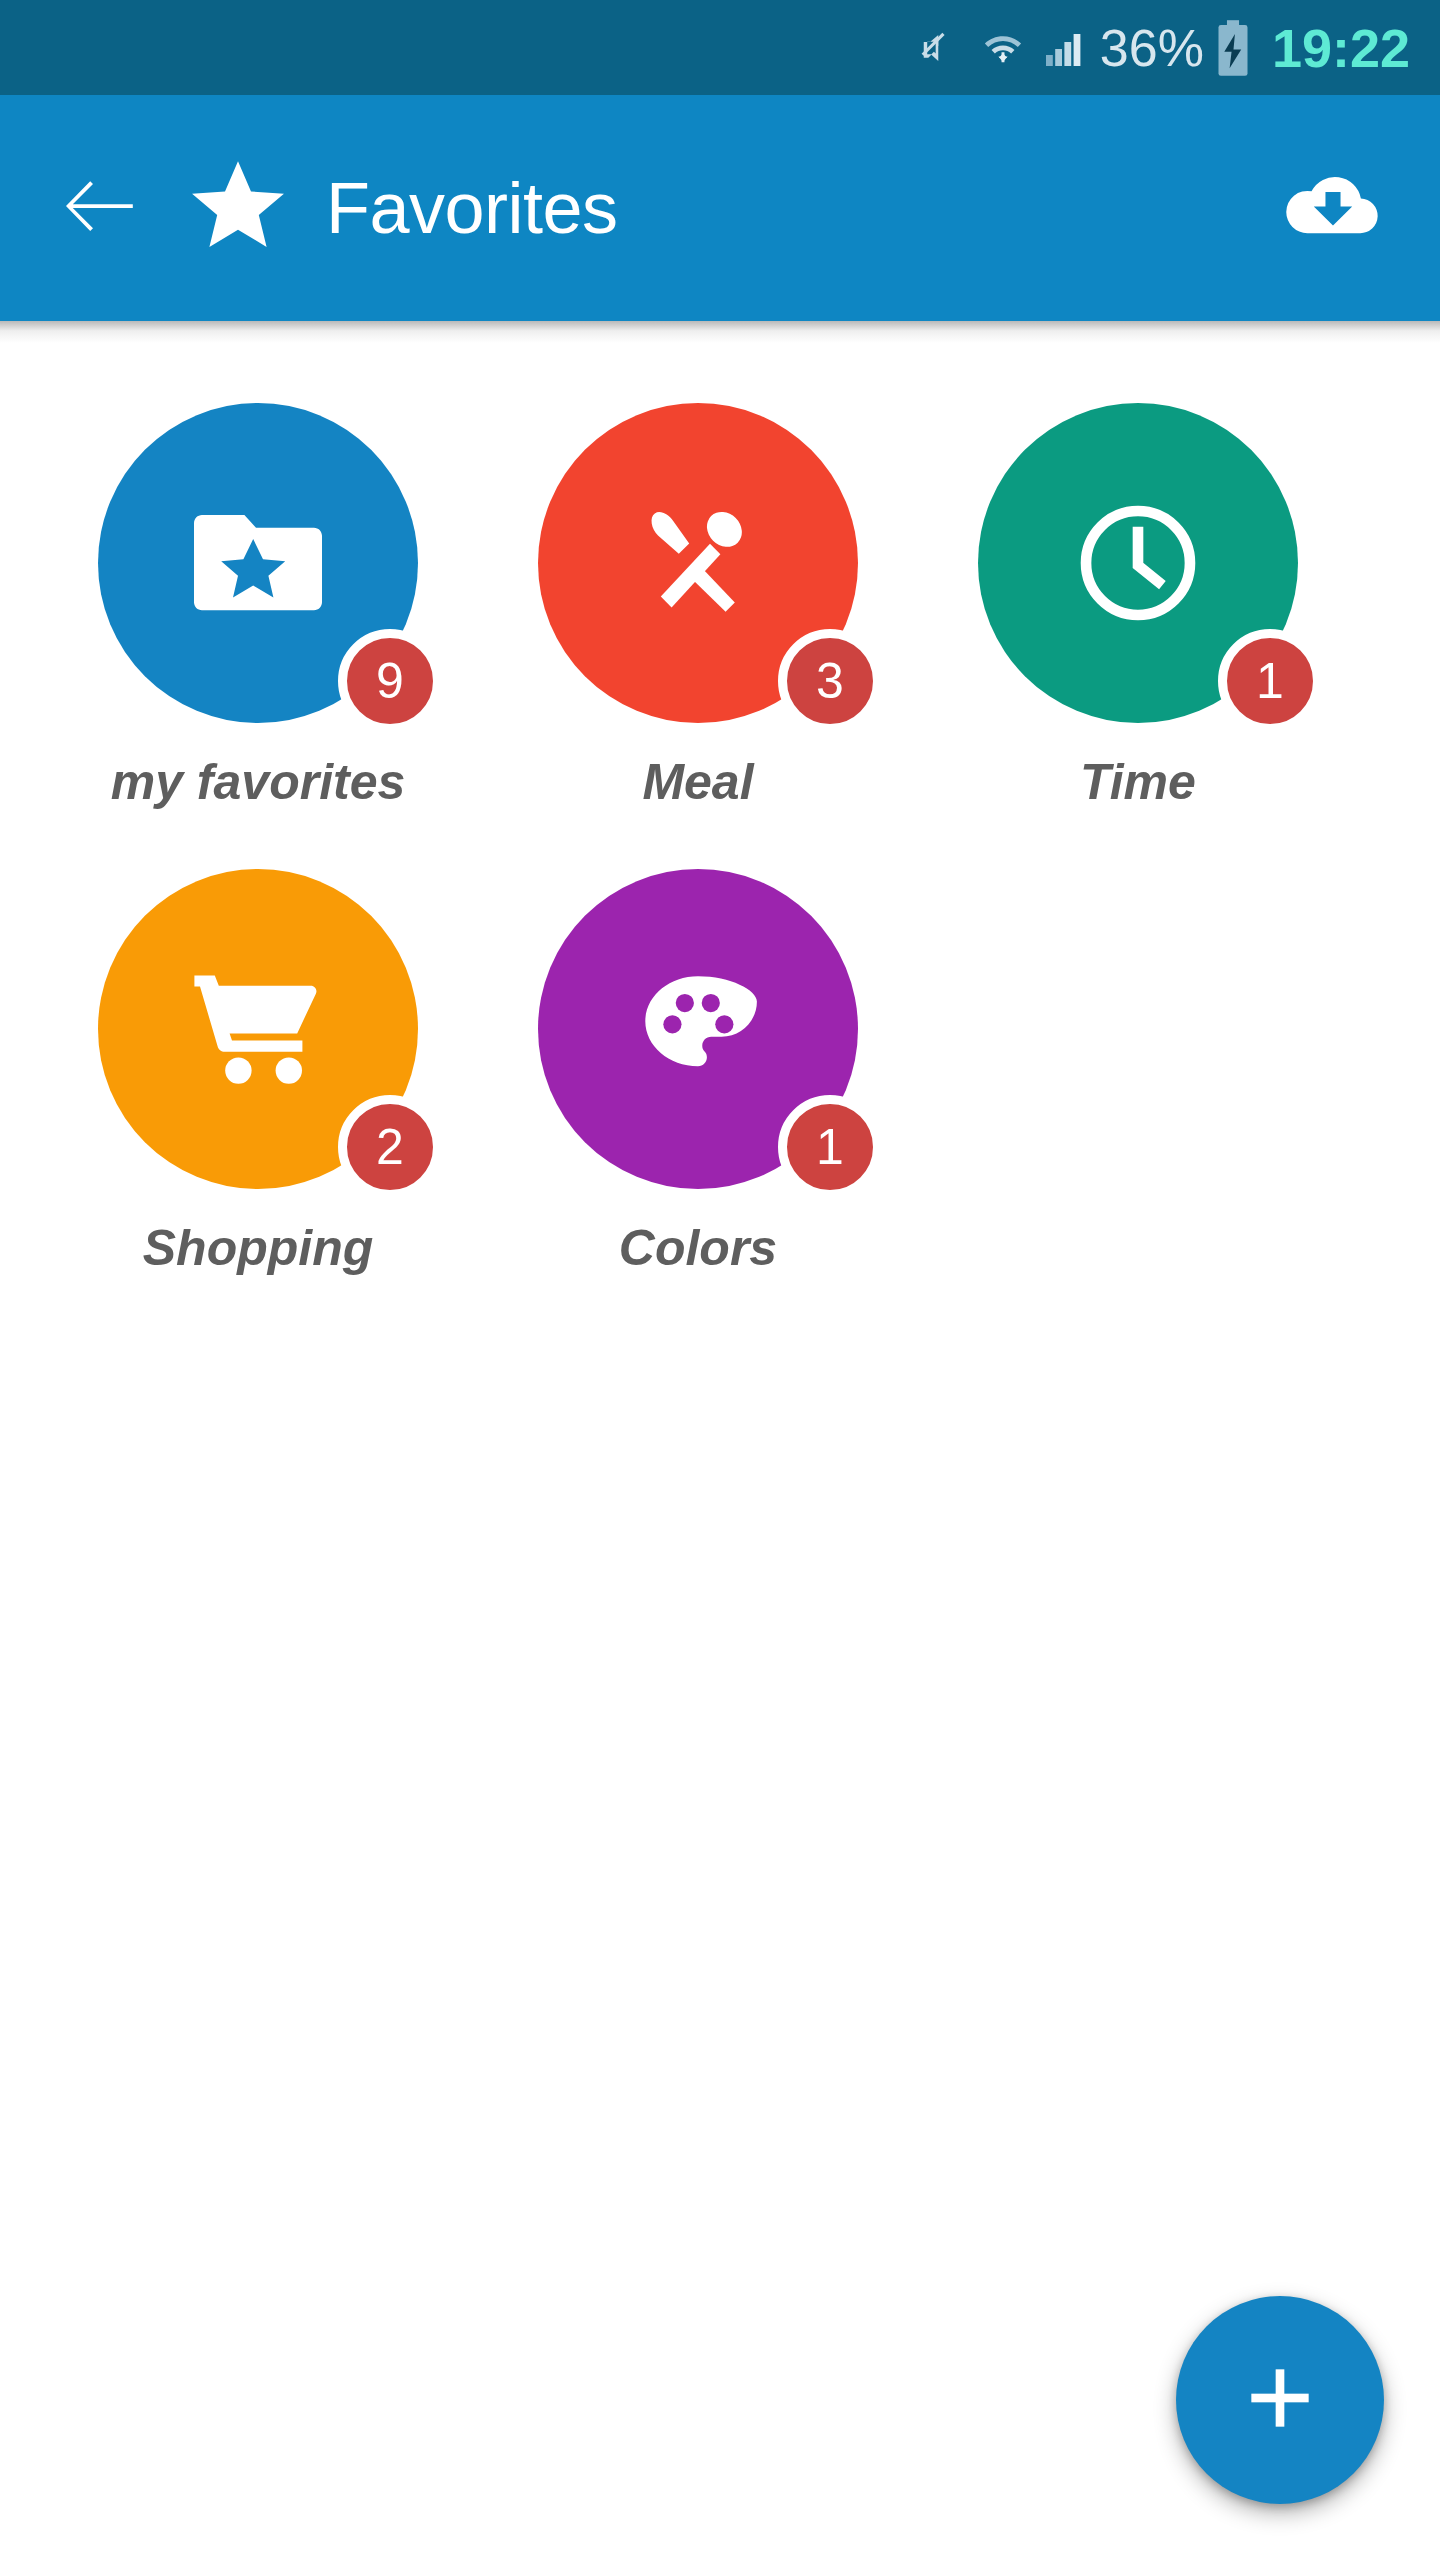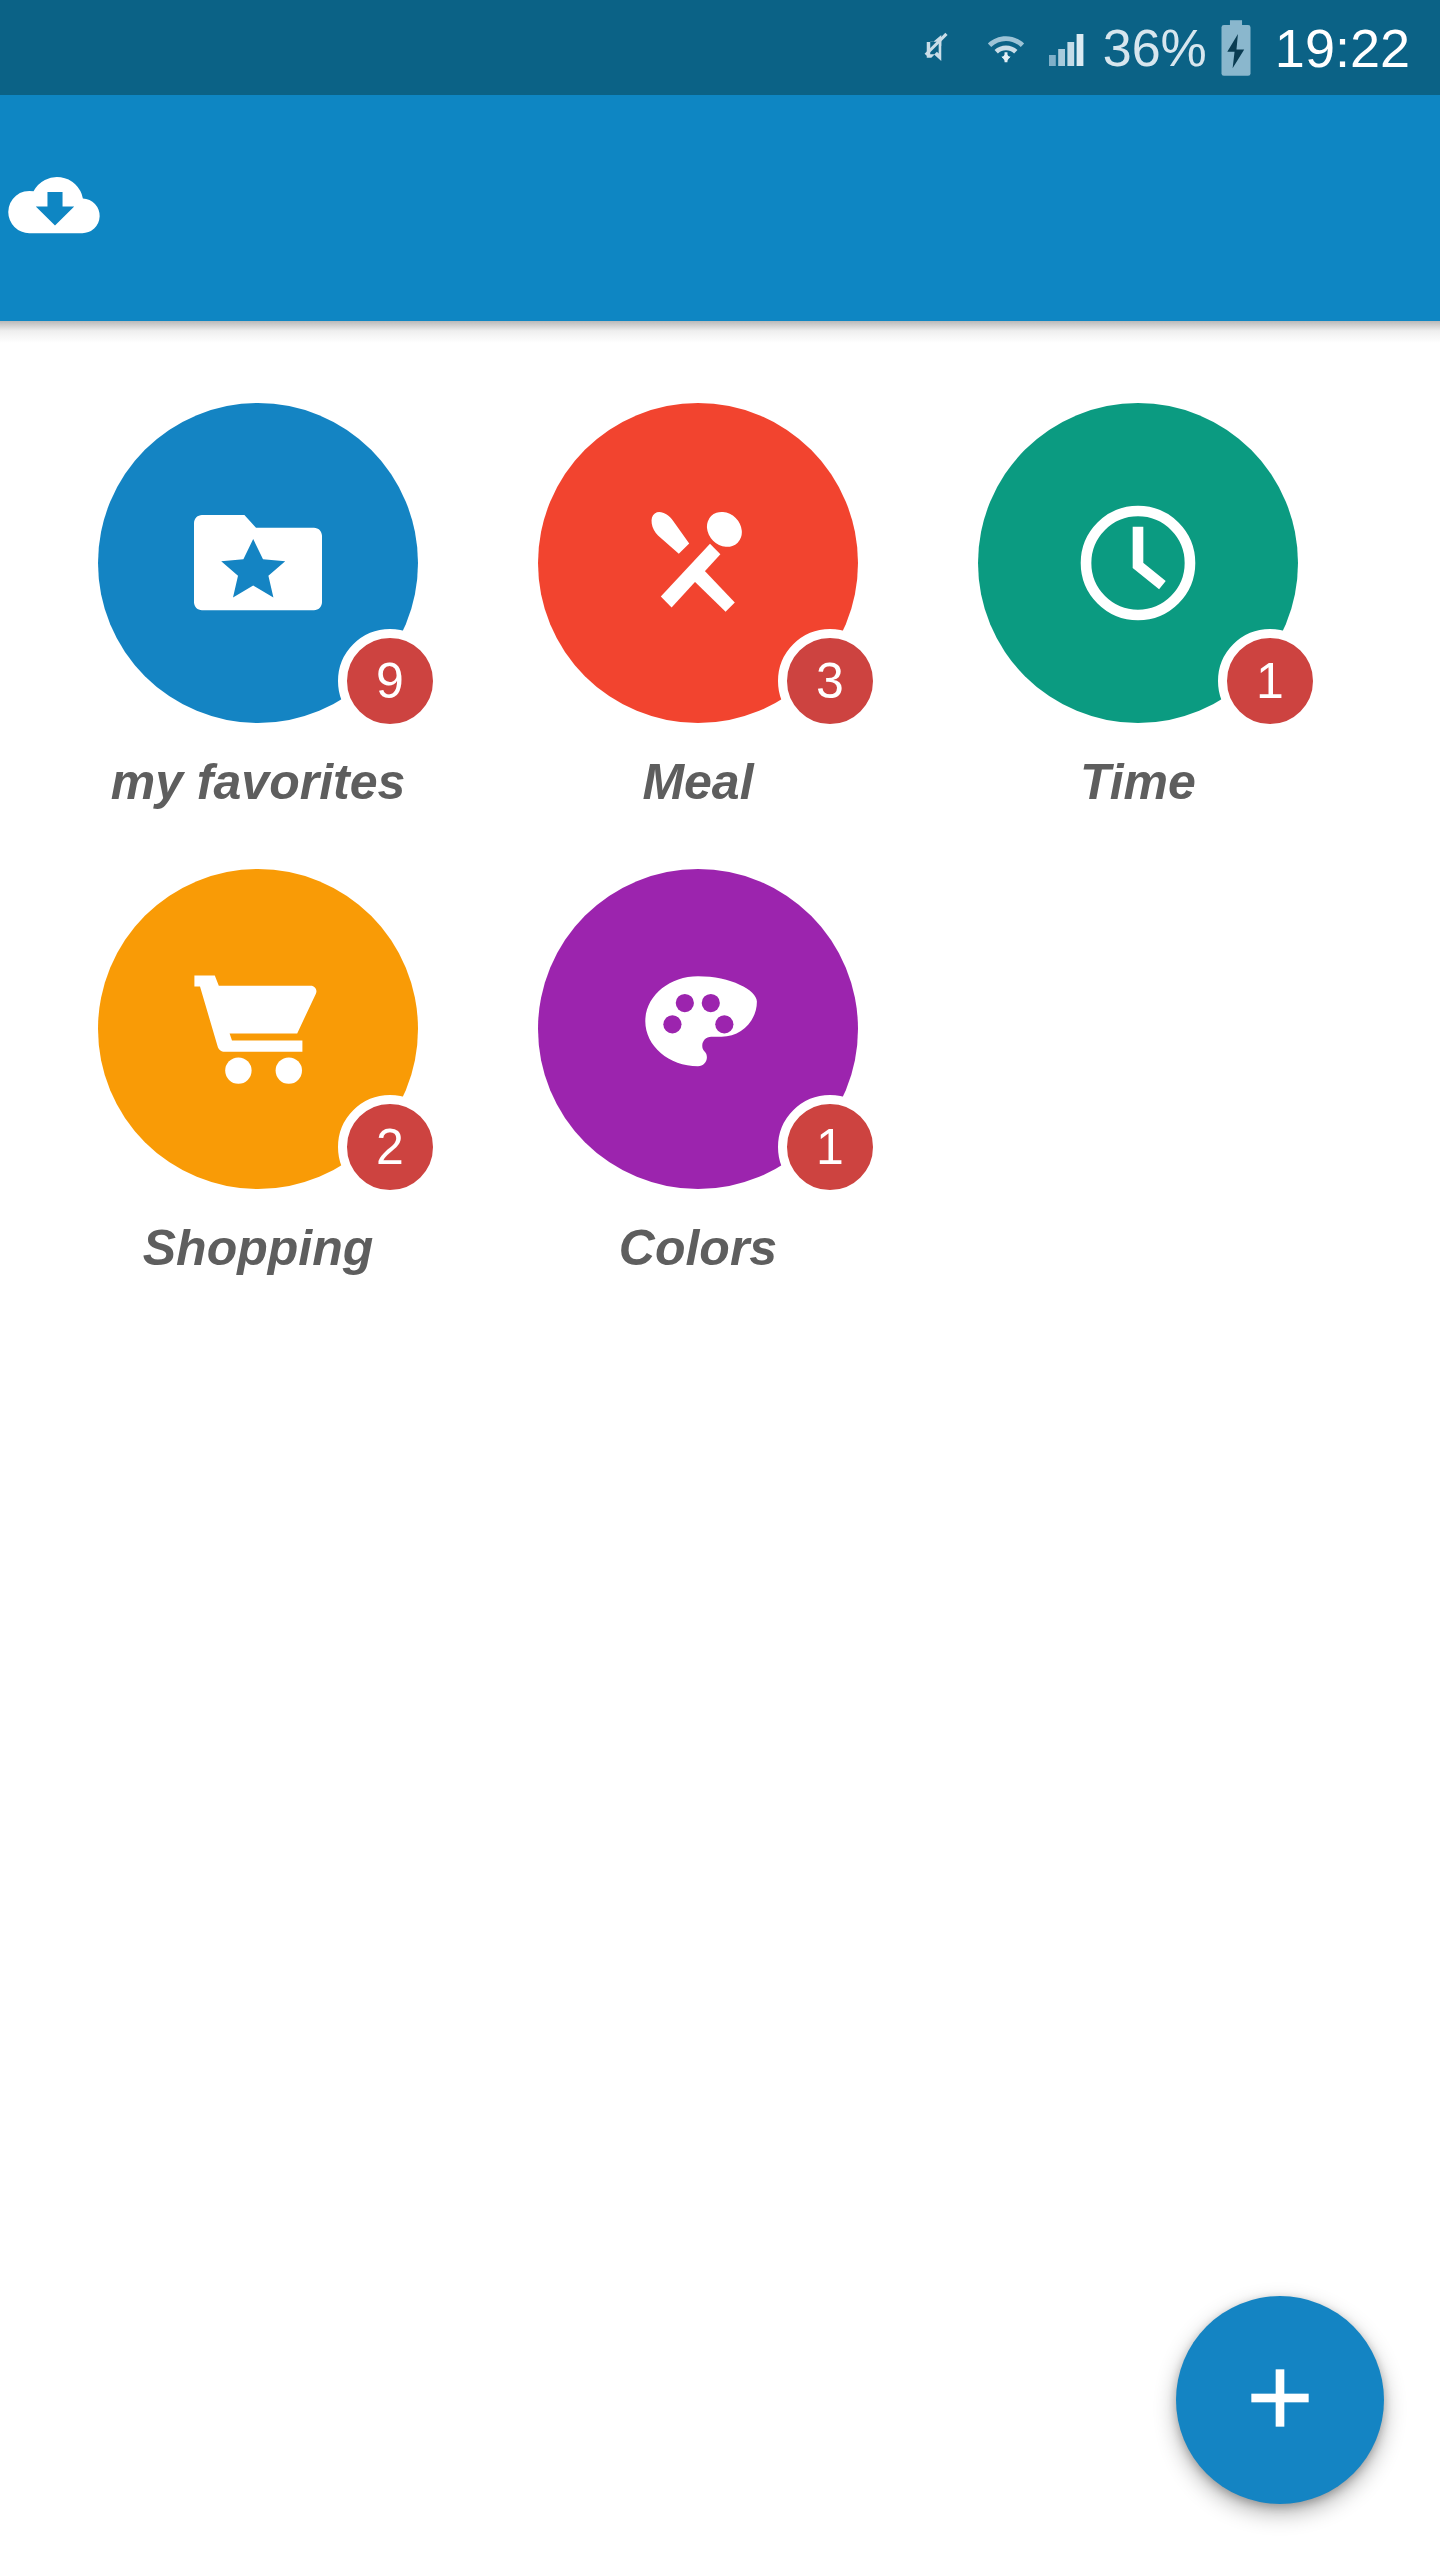--- a/index.html
+++ b/index.html
@@ -18,21 +18,21 @@
     display:flex; align-items:center; justify-content:flex-end;
     padding-right:30px;
   }
   .status-icons{ display:flex; align-items:center; gap:12px; }
   .sb-icon{ display:flex; align-items:center; }
   .sb-text{
     color:#d7e6ee; font-size:52px; font-weight:400;
     letter-spacing:0px; line-height:1;
   }
   .sb-clock{
-    color:#ffffff; font-size:54px; font-weight:400;
+    color:#5eead4; font-size:54px; font-weight:700;
     margin-left:10px; line-height:1;
   }
 
   
   .app-bar{
     position:absolute; top:95px; left:0;
     width:1440px; height:226px;
     background:#0e86c3;
     display:flex; align-items:center;
   }
@@ -155,20 +155,38 @@
         <rect x="1" y="2.5" width="12" height="21" rx="1" fill="#8ab7cd"></rect>
         <path d="M7.8 6.2L3.4 13.6h3.0L5.6 20.4 10.4 12.6h-3.2z" fill="#0a3c52"></path>
       </svg>
     </span>
 
     <span class="sb-clock">19:22</span>
   </div>
 </div>
 
 <div class="app-bar">
+  <div class="app-bar-left">
+
+    <div class="back-btn">
+      <span>
+        <svg width="72" height="56" viewBox="0 0 36 28">
+          <path d="M13.5 3.0L3.4 13.1h30.0v1.9H3.4L13.5 25.1l-1.4 1.4L0.0 14.0 12.1 1.6z" fill="#ffffff"></path>
+        </svg>
+      </span>
+    </div>
+
+    <div class="star-icon">
+      <svg width="108" height="104" viewBox="0 0 24 24">
+        <path d="M12 1.2l3.0 7.0 7.6 0.5-5.8 4.9 1.8 7.4L12 17.0 5.4 21.0l1.8-7.4L1.4 8.7l7.6-0.5z" fill="#ffffff"></path>
+      </svg>
+    </div>
+
+    <div class="app-title">Favorites</div>
+  </div>
 
   <div class="cloud-btn">
     <span>
       <svg width="98" height="76" viewBox="0 0 26 20">
         <path d="M20.4 8.0a7.0 7.0 0 0 0-13.1-1.9A5.6 5.6 0 0 0 0.6 11.6 5.6 5.6 0 0 0 6.2 17.2h13.9a4.6 4.6 0 0 0 0.3-9.2zM13.0 15.2L7.9 10.1h3.1V6.3h4.0v3.8h3.1z" fill="#ffffff"></path>
       </svg>
     </span>
   </div>
 </div>
 

